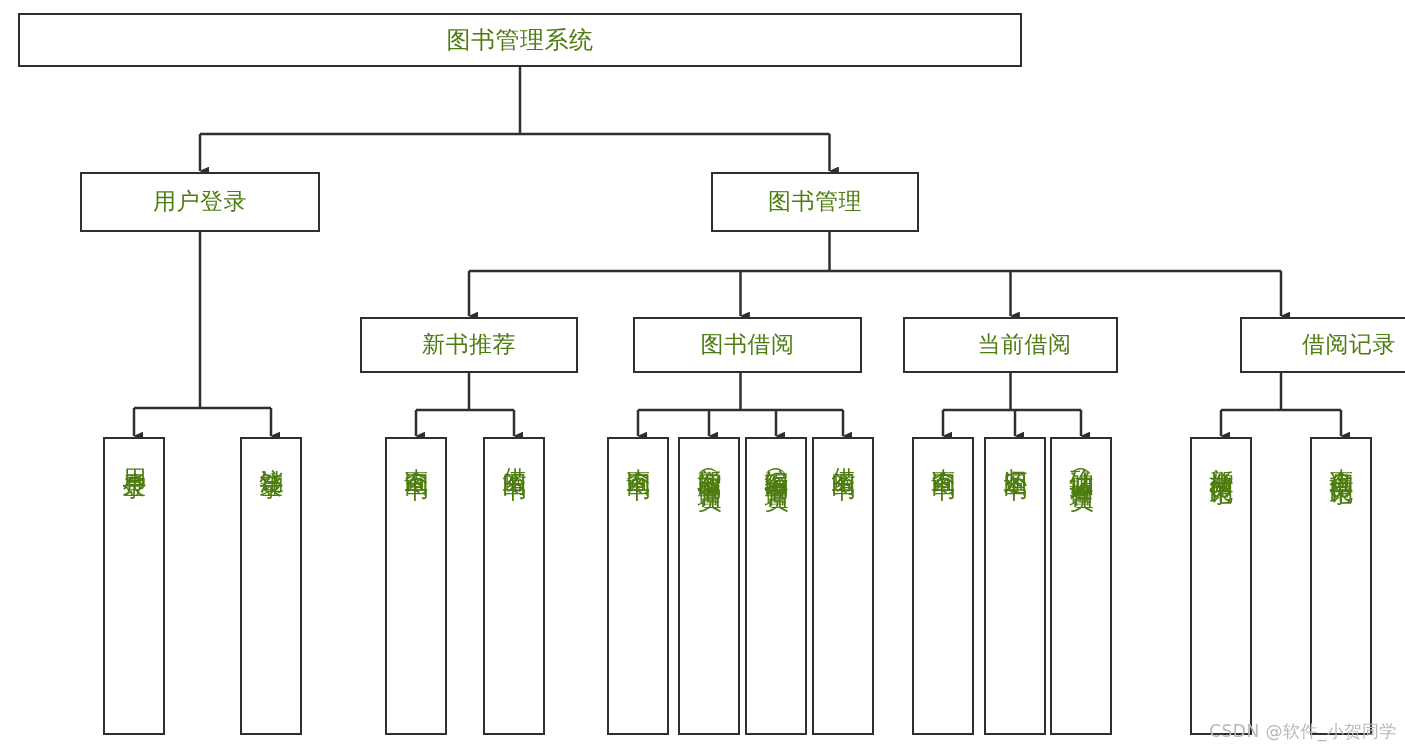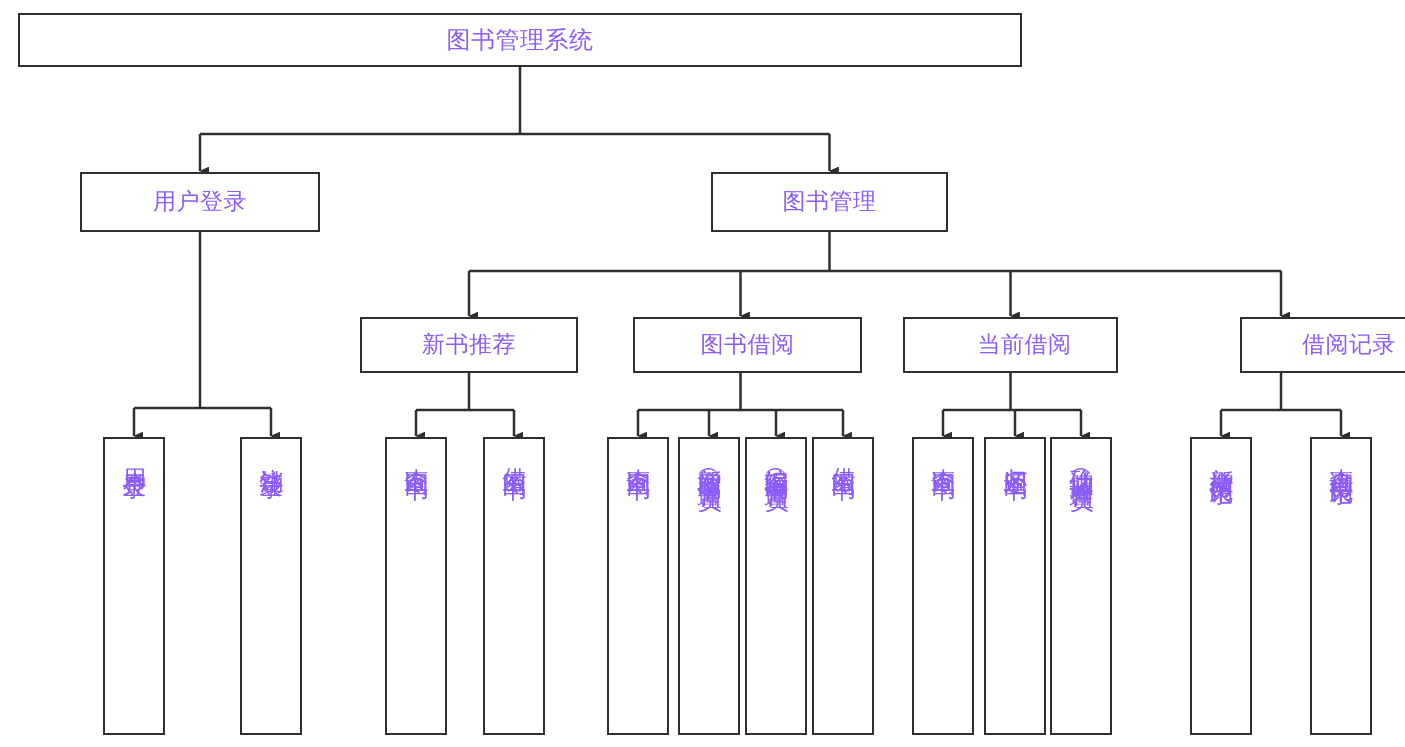--- a/index.html
+++ b/index.html
@@ -31,21 +31,21 @@
     position: absolute;
     box-sizing: border-box;
     background: #ffffff;
     border: 2.5px solid #2f2f2f;
     display: flex;
     align-items: center;
     justify-content: center;
     overflow: hidden;
   }
   .node-label {
-    color: #8b5cf6;
+    color: #4d7c0f;
     text-align: center;
     line-height: 1.18;
     white-space: nowrap;
     letter-spacing: 0.5px;
   }
   .node.horizontal .node-label {
     font-size: 23px;
   }
   .node.root .node-label {
     font-size: 24px;
@@ -120,21 +120,21 @@
       </g>
   </svg>
 
   <div id="nodes-layer">
       <div class="node horizontal root" style="left: 18px; top: 13px; width: 1004px; height: 54px;">
         <span class="node-label">图书管理系统</span>
       </div>
       <div class="node horizontal" style="left: 80px; top: 172px; width: 240px; height: 60px;">
         <span class="node-label">用户登录</span>
       </div>
-      <div class="node horizontal" style="left: 711px; top: 172px; width: 237px; height: 60px;">
+      <div class="node horizontal" style="left: 711px; top: 172px; width: 208px; height: 60px;">
         <span class="node-label">图书管理</span>
       </div>
       <div class="node horizontal" style="left: 360px; top: 317px; width: 218px; height: 56px;">
         <span class="node-label">新书推荐</span>
       </div>
       <div class="node horizontal" style="left: 633px; top: 317px; width: 229px; height: 56px;">
         <span class="node-label">图书借阅</span>
       </div>
       <div class="node horizontal" style="left: 903px; top: 317px; width: 215px; height: 56px; padding-left: 28px;">
         <span class="node-label">当前借阅</span>
@@ -176,14 +176,15 @@
         <span class="node-label">确认归还（管理员）</span>
       </div>
       <div class="node vertical" style="left: 1190px; top: 437px; width: 62px; height: 298px;">
         <span class="node-label">新增借阅记录</span>
       </div>
       <div class="node vertical" style="left: 1310px; top: 437px; width: 62px; height: 298px;">
         <span class="node-label">查询借阅记录</span>
       </div>
     </div>
 
+  <div id="watermark">CSDN @软件_小贺同学</div>
 
 </div>
 
 </body></html>

